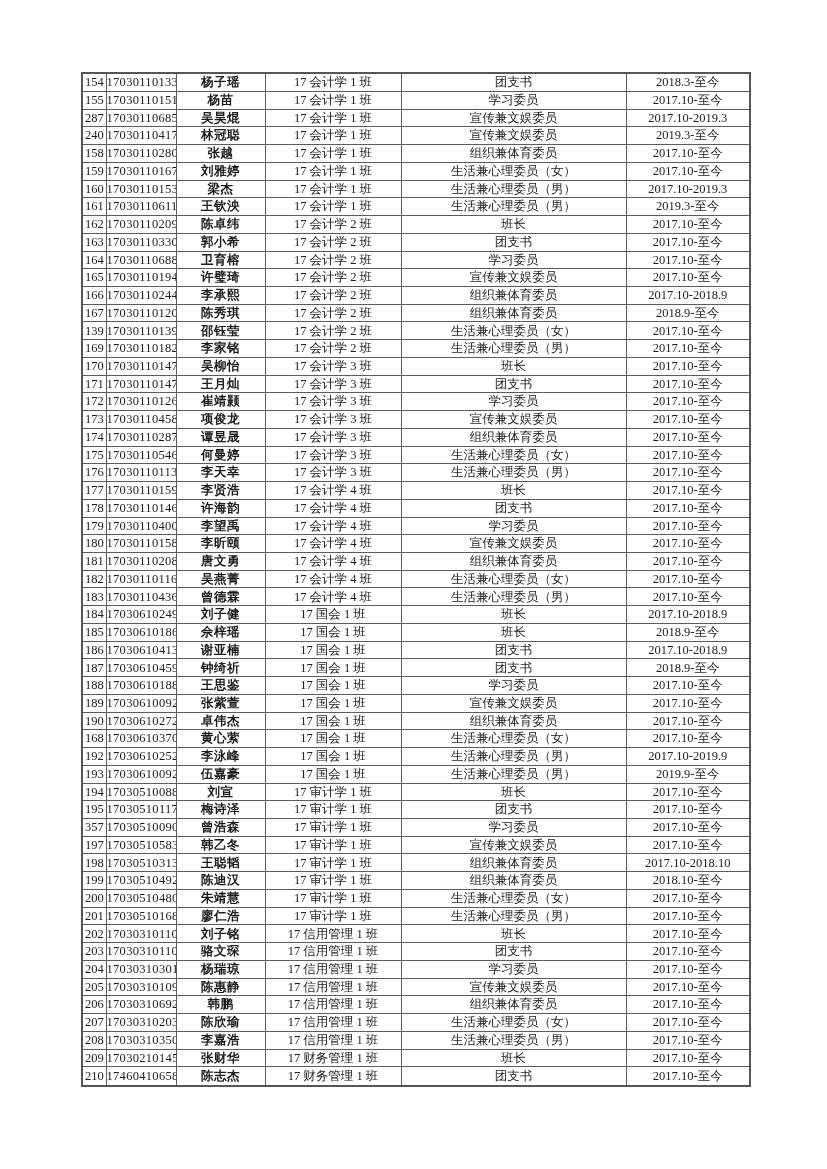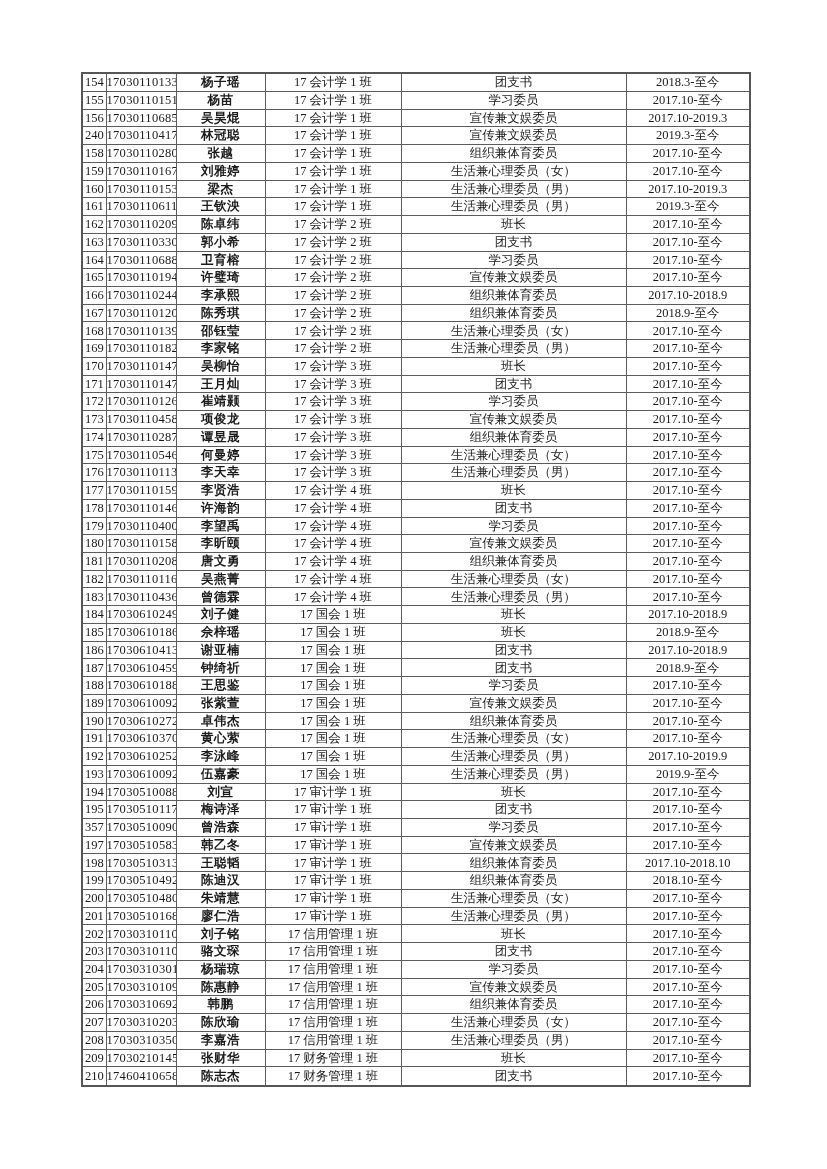--- a/index.html
+++ b/index.html
@@ -71,21 +71,21 @@
         </tr>
         <tr>
           <td class="col-no">155</td>
           <td class="col-id">170301101511</td>
           <td class="col-name">杨苗</td>
           <td class="col-class">17 会计学 1 班</td>
           <td class="col-pos">学习委员</td>
           <td class="col-term">2017.10-至今</td>
         </tr>
         <tr>
-          <td class="col-no">156</td>
+          <td class="col-no">287</td>
           <td class="col-id">170301106855</td>
           <td class="col-name">吴昊焜</td>
           <td class="col-class">17 会计学 1 班</td>
           <td class="col-pos">宣传兼文娱委员</td>
           <td class="col-term">2017.10-2019.3</td>
         </tr>
         <tr>
           <td class="col-no">240</td>
           <td class="col-id">170301104171</td>
           <td class="col-name">林冠聪</td>
@@ -167,21 +167,21 @@
         </tr>
         <tr>
           <td class="col-no">167</td>
           <td class="col-id">170301101201</td>
           <td class="col-name">陈秀琪</td>
           <td class="col-class">17 会计学 2 班</td>
           <td class="col-pos">组织兼体育委员</td>
           <td class="col-term">2018.9-至今</td>
         </tr>
         <tr>
-          <td class="col-no">168</td>
+          <td class="col-no">139</td>
           <td class="col-id">170301101392</td>
           <td class="col-name">邵钰莹</td>
           <td class="col-class">17 会计学 2 班</td>
           <td class="col-pos">生活兼心理委员（女）</td>
           <td class="col-term">2017.10-至今</td>
         </tr>
         <tr>
           <td class="col-no">169</td>
           <td class="col-id">170301101829</td>
           <td class="col-name">李家铭</td>
@@ -351,21 +351,21 @@
         </tr>
         <tr>
           <td class="col-no">190</td>
           <td class="col-id">170306102724</td>
           <td class="col-name">卓伟杰</td>
           <td class="col-class">17 国会 1 班</td>
           <td class="col-pos">组织兼体育委员</td>
           <td class="col-term">2017.10-至今</td>
         </tr>
         <tr>
-          <td class="col-no">191</td>
+          <td class="col-no">168</td>
           <td class="col-id">170306103704</td>
           <td class="col-name">黄心萦</td>
           <td class="col-class">17 国会 1 班</td>
           <td class="col-pos">生活兼心理委员（女）</td>
           <td class="col-term">2017.10-至今</td>
         </tr>
         <tr>
           <td class="col-no">192</td>
           <td class="col-id">170306102524</td>
           <td class="col-name">李泳峰</td>

